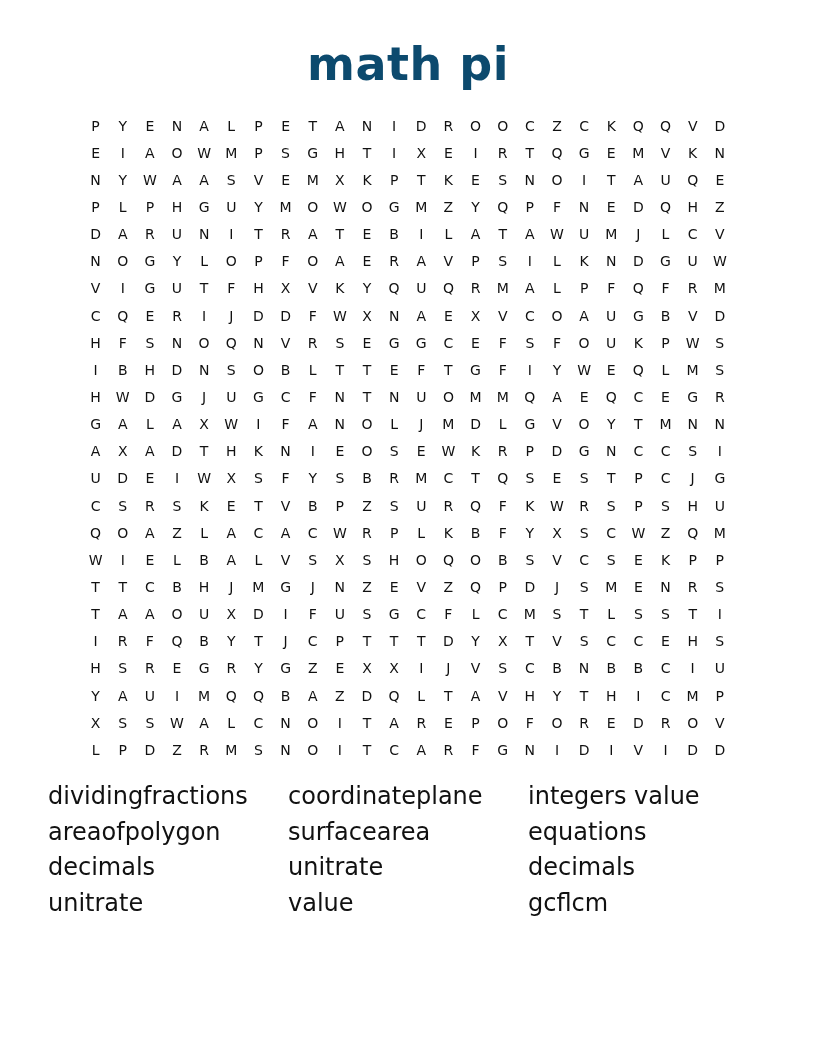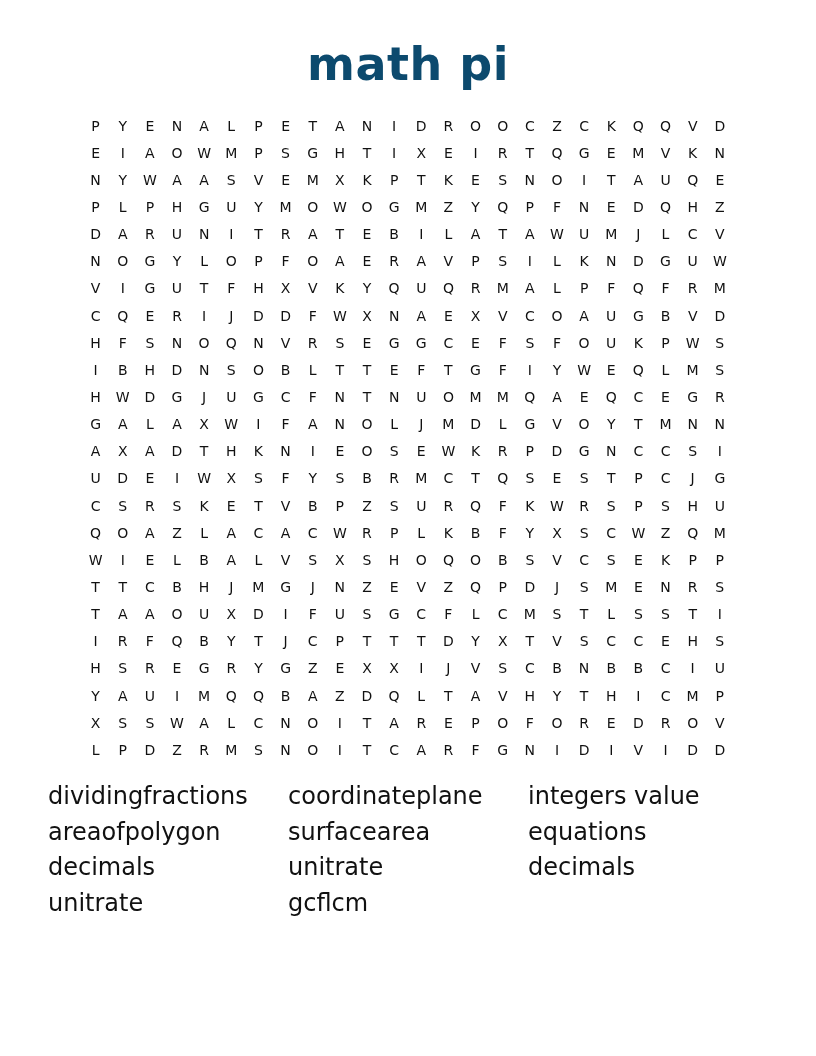--- a/index.html
+++ b/index.html
@@ -618,14 +618,15 @@
     <div class="word">dividingfractions</div>
     <div class="word">coordinateplane</div>
     <div class="word">integers value</div>
     <div class="word">areaofpolygon</div>
     <div class="word">surfacearea</div>
     <div class="word">equations</div>
     <div class="word">decimals</div>
     <div class="word">unitrate</div>
     <div class="word">decimals</div>
     <div class="word">unitrate</div>
+    <div class="word">value</div>
     <div class="word">gcflcm</div>
   </div>
 
 </body></html>

